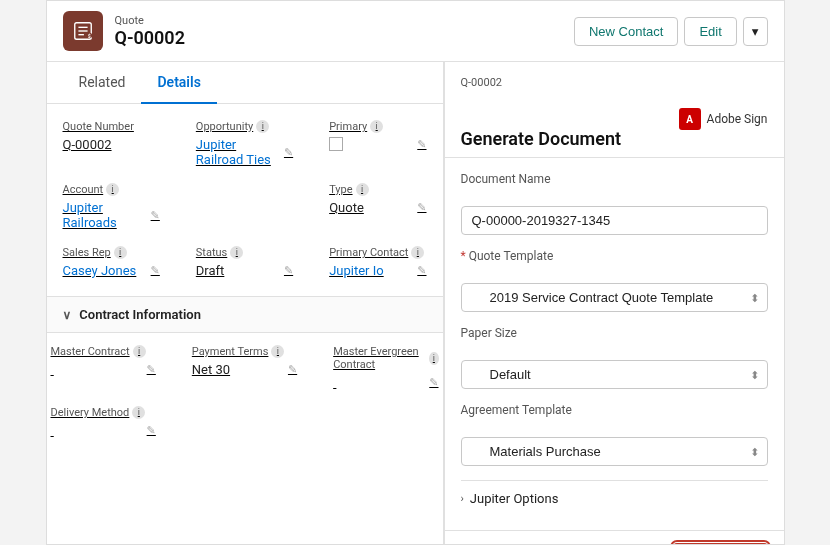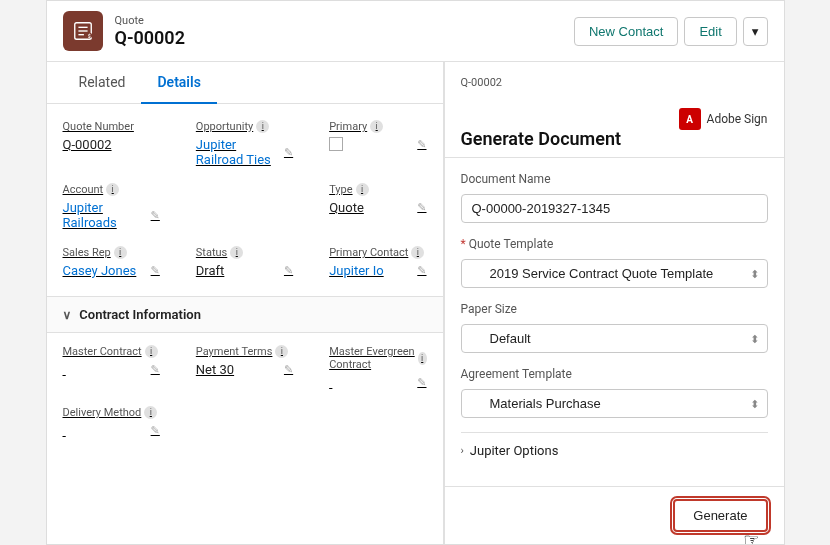--- a/index.html
+++ b/index.html
@@ -189,21 +189,21 @@
       font-size: 13px;
       color: #222;
       cursor: pointer;
     }
     .section-header .chevron {
       color: #555;
       font-size: 12px;
     }
 
     .contract-fields {
-      padding: 12px 16px;
+      padding: 12px 4px;
     }
 
     
     .right-panel {
       width: 340px;
       background: #fff;
       border-left: 1px solid #e0e0e0;
       display: flex;
       flex-direction: column;
       overflow-y: auto;
@@ -250,21 +250,21 @@
     .right-body {
       padding: 14px 16px;
       display: flex;
       flex-direction: column;
       gap: 14px;
       flex: 1;
     }
     .form-field {
       display: flex;
       flex-direction: column;
-      gap: 8px;
+      gap: 20px;
     }
     .form-label {
       font-size: 12px;
       color: #555;
     }
     .form-label.required::before {
       content: '* ';
       color: #c23934;
     }
     .form-input {

